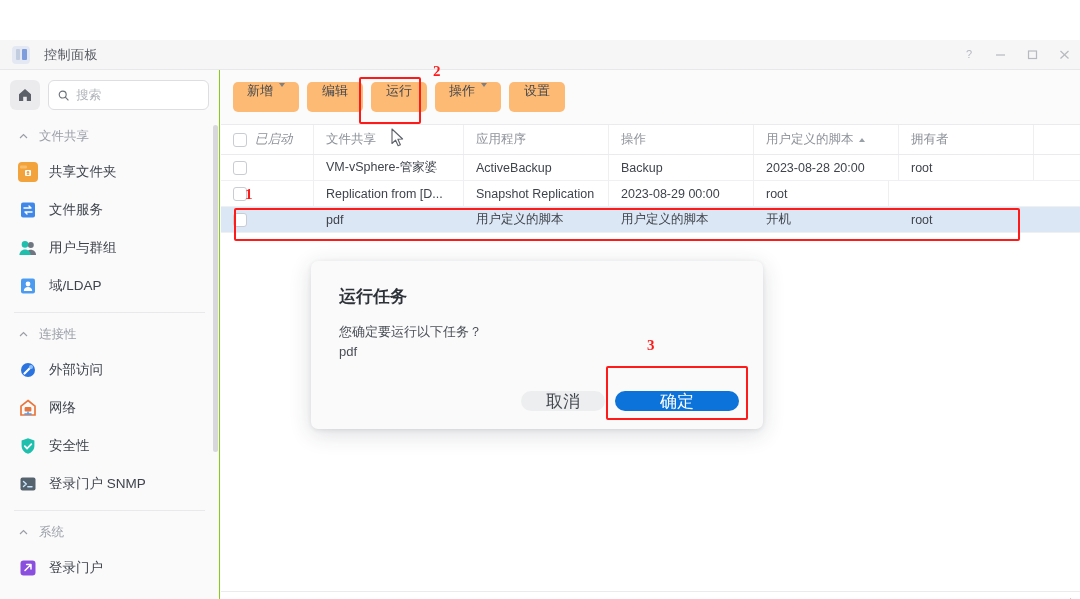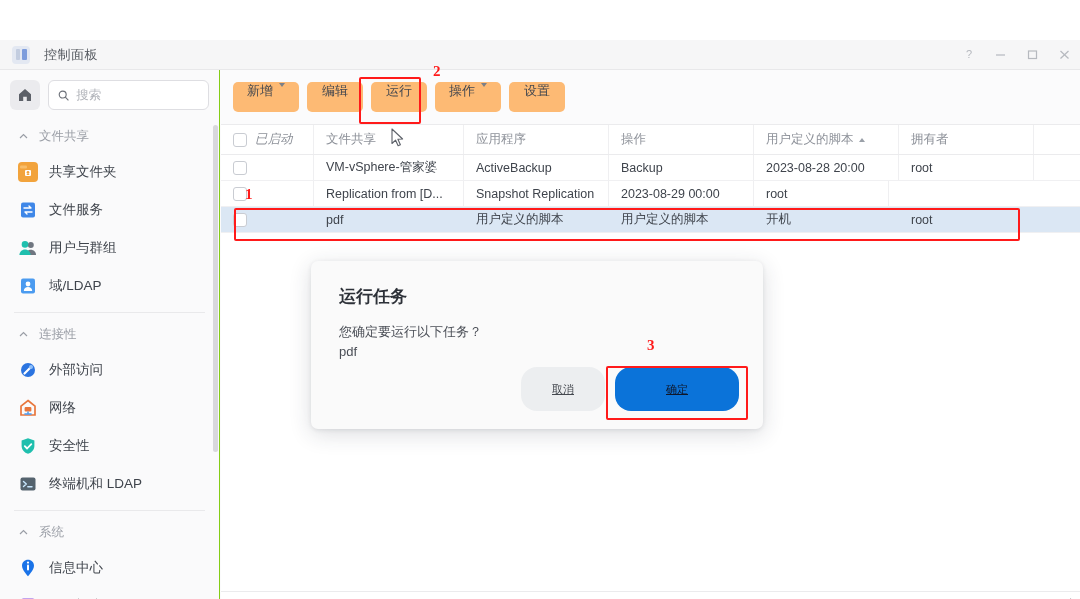--- a/index.html
+++ b/index.html
@@ -192,27 +192,26 @@
     padding: 24px 0 0 28px;
   }
   .modal-body {
     padding: 14px 0 0 28px; font-size: 13px; color: #4a4e56; line-height: 1.55;
   }
   .modal-actions {
     position: absolute; right: 24px; bottom: 18px;
     display: flex; align-items: center; gap: 10px;
   }
   .md-btn {
-    height: 44px; min-width: 84px; padding: 0 22px; border-radius: 16px;
-    font-size: 11px; display: flex; align-items: center; justify-content: center;
+    height: 20px; min-width: 84px; padding: 0 22px; border-radius: 16px;
+    font-size: 17px; display: flex; align-items: center; justify-content: center;
     cursor: default;
-    text-decoration: underline;
   }
   .md-cancel { background: #eceef0; color: #44484f; }
-  .md-ok { background: #0b73d9; color: #0f172a; min-width: 124px; }
+  .md-ok { background: #0b73d9; color: #ffffff; min-width: 124px; }
 
   
   .ann-box { position: absolute; border: 2.5px solid #ff1a1a; border-radius: 2px; pointer-events: none; }
   .ann-num {
     position: absolute; color: #ff1a1a; font-size: 15px; font-weight: bold;
     font-family: "Liberation Serif", serif; pointer-events: none;
   }
 
   
   .cursor { position: absolute; pointer-events: none; }
@@ -371,40 +370,30 @@
         <span>安全性</span>
       </div>
       <div class="side-item">
         <span class="sq-icon">
           <svg width="20" height="20" viewBox="0 0 20 20">
               <rect x="2.5" y="3.5" width="15" height="13" rx="2" fill="#55636e"></rect>
               <path d="M5.5 7.5L8.3 10L5.5 12.5" fill="none" stroke="#c9e8ff" stroke-width="1.4" stroke-linecap="round" stroke-linejoin="round"></path>
               <line x1="9.8" y1="12.8" x2="14" y2="12.8" stroke="#c9e8ff" stroke-width="1.4" stroke-linecap="round"></line>
             </svg>
         </span>
-        <span>终端机和 LDAP</span>
+        <span>登录门户 SNMP</span>
       </div>
 
       <div class="side-sep"></div>
 
       <div class="side-group-title">
         <svg class="chev" viewBox="0 0 11 11">
             <path d="M2 7L5.5 3.5L9 7" fill="none" stroke="#9a9ea6" stroke-width="1.2"></path>
           </svg>
         <span>系统</span>
-      </div>
-      <div class="side-item">
-        <span class="sq-icon">
-          <svg width="20" height="20" viewBox="0 0 20 20">
-              <path d="M10 1.8c3.3 0 6 2.6 6 5.9 0 4.2-6 10.5-6 10.5S4 12 4 7.7c0-3.3 2.7-5.9 6-5.9z" fill="#1a73e8"></path>
-              <rect x="9" y="6.6" width="2" height="6" rx="1" fill="#fff"></rect>
-              <circle cx="10" cy="4.6" r="1.1" fill="#fff"></circle>
-            </svg>
-        </span>
-        <span>信息中心</span>
       </div>
       <div class="side-item">
         <span class="sq-icon">
           <svg width="20" height="20" viewBox="0 0 20 20">
               <rect x="2.5" y="2.5" width="15" height="15" rx="3" fill="#8b4fe0"></rect>
               <path d="M7 12.5L12.8 6.8M8.6 6.6h4.4v4.4" fill="none" stroke="#fff" stroke-width="1.5" stroke-linecap="round" stroke-linejoin="round"></path>
             </svg>
         </span>
         <span>登录门户</span>
       </div>

